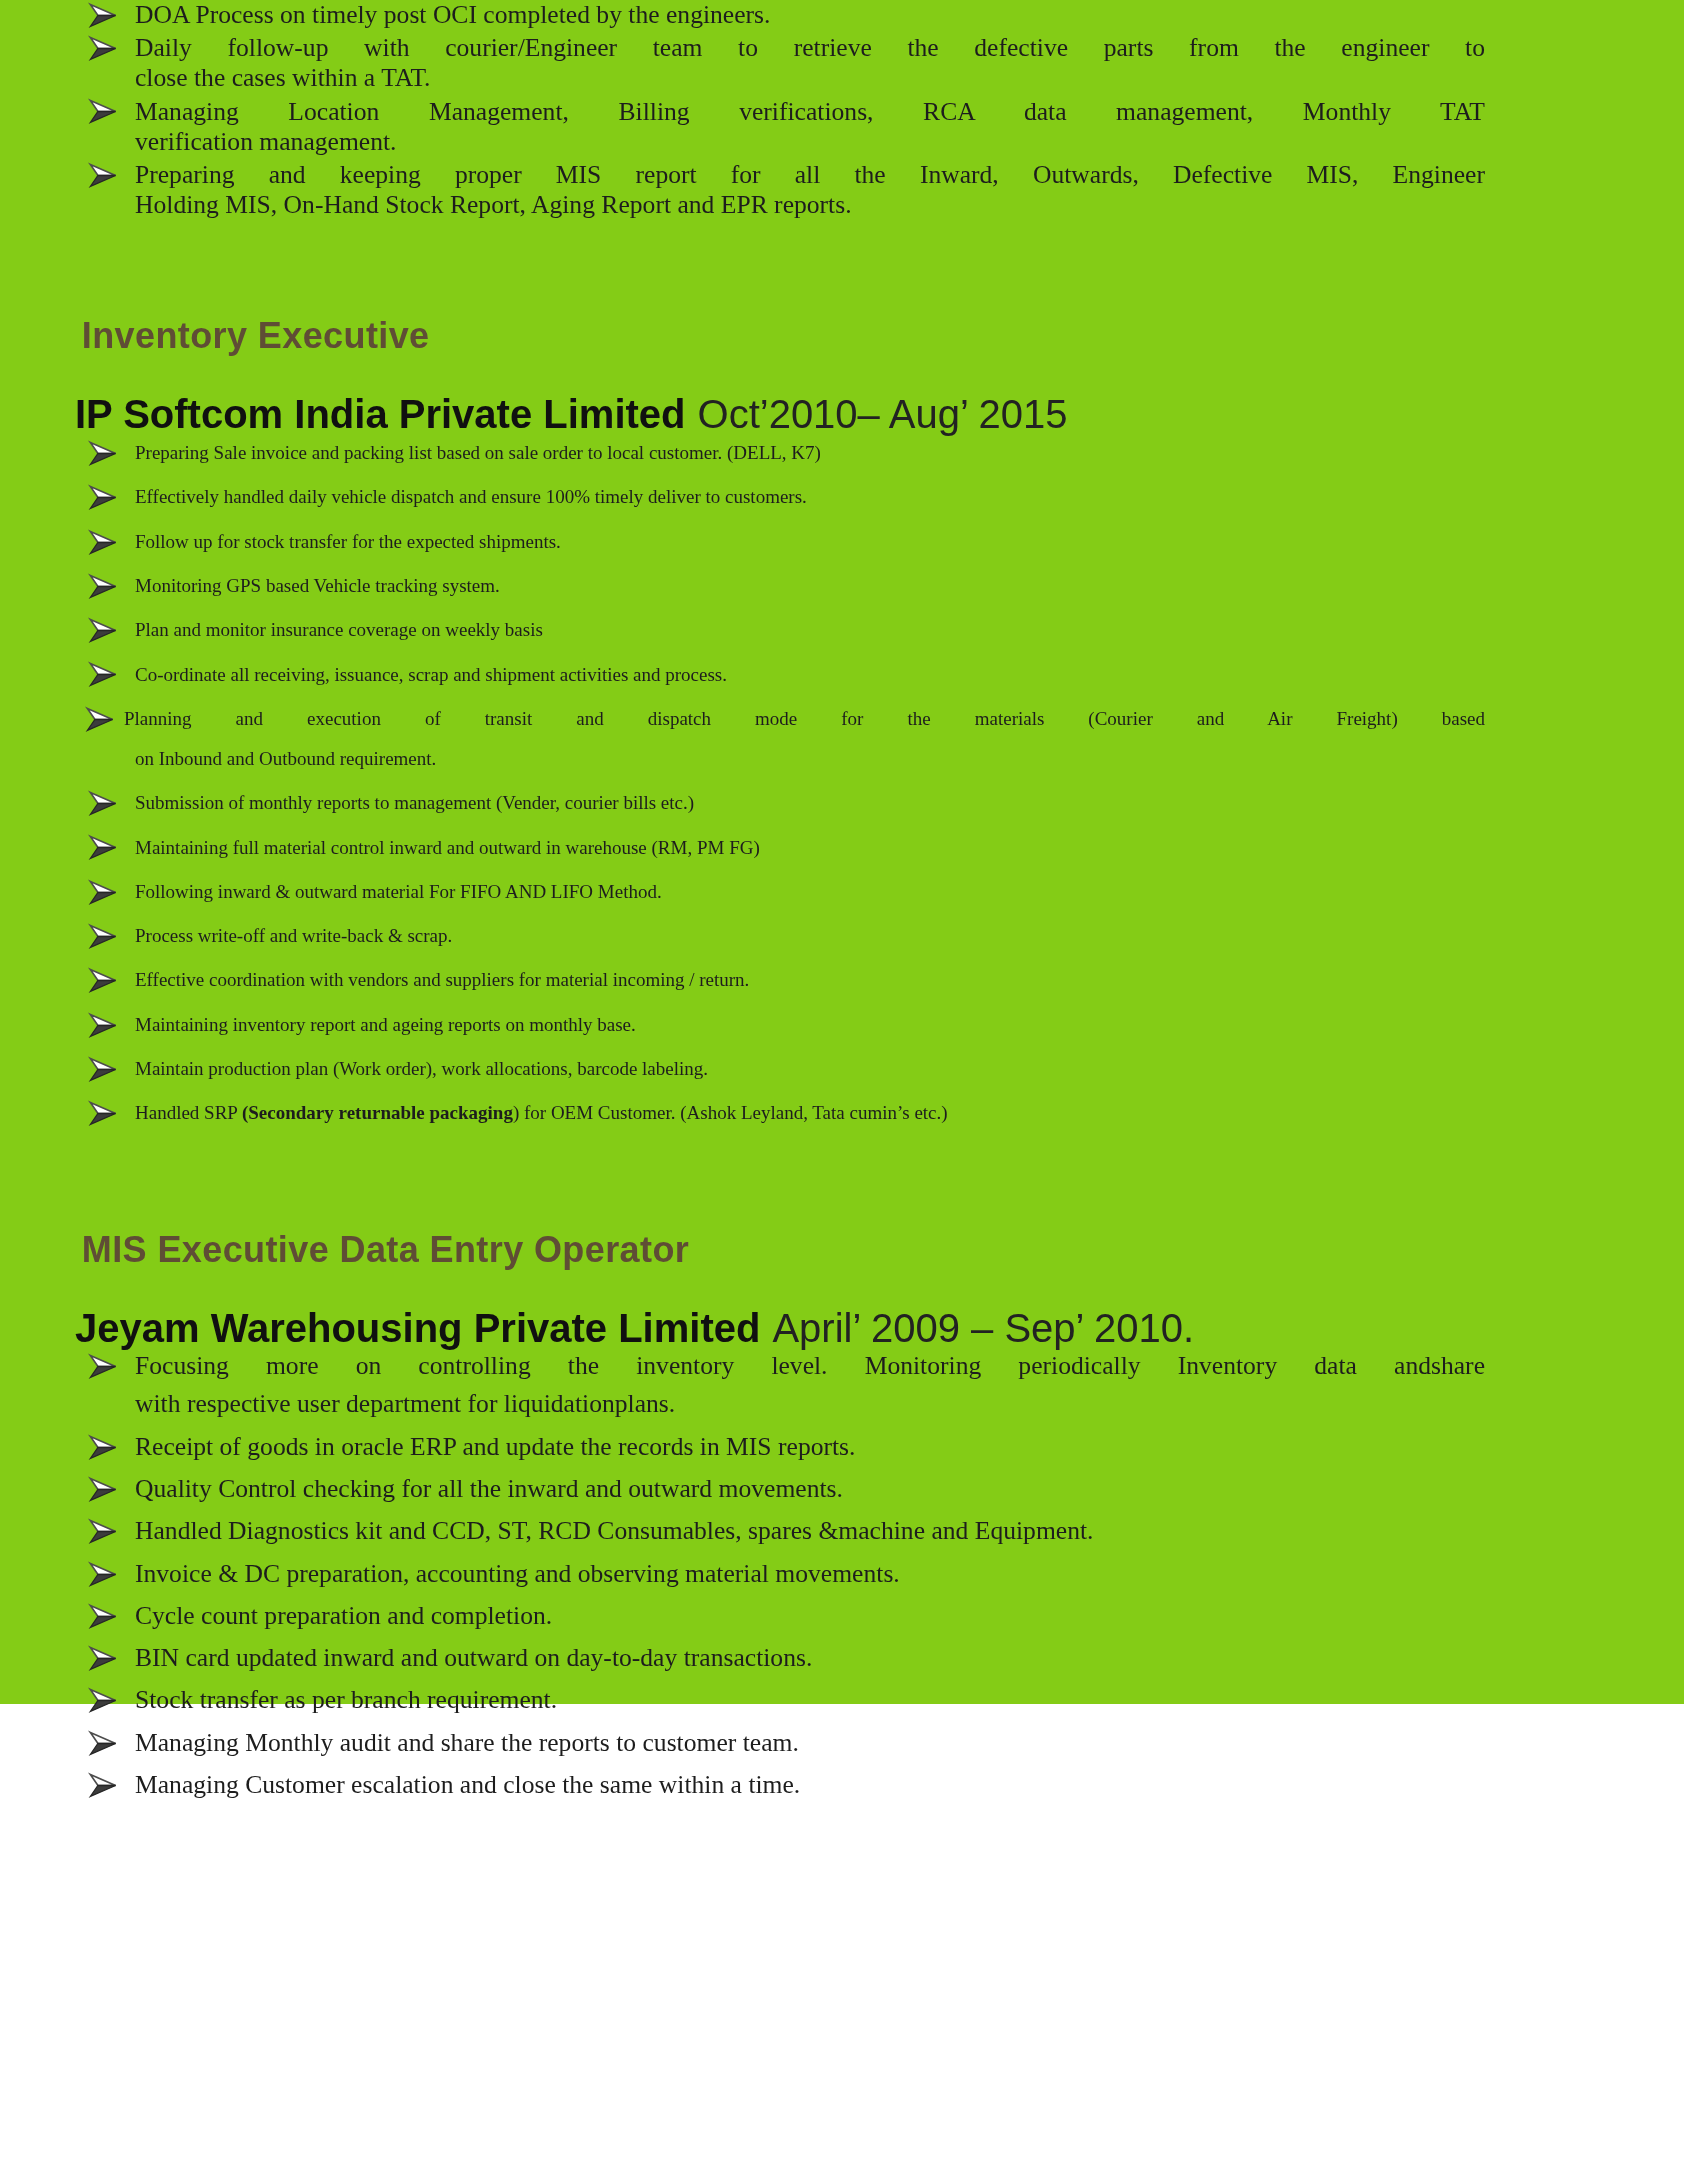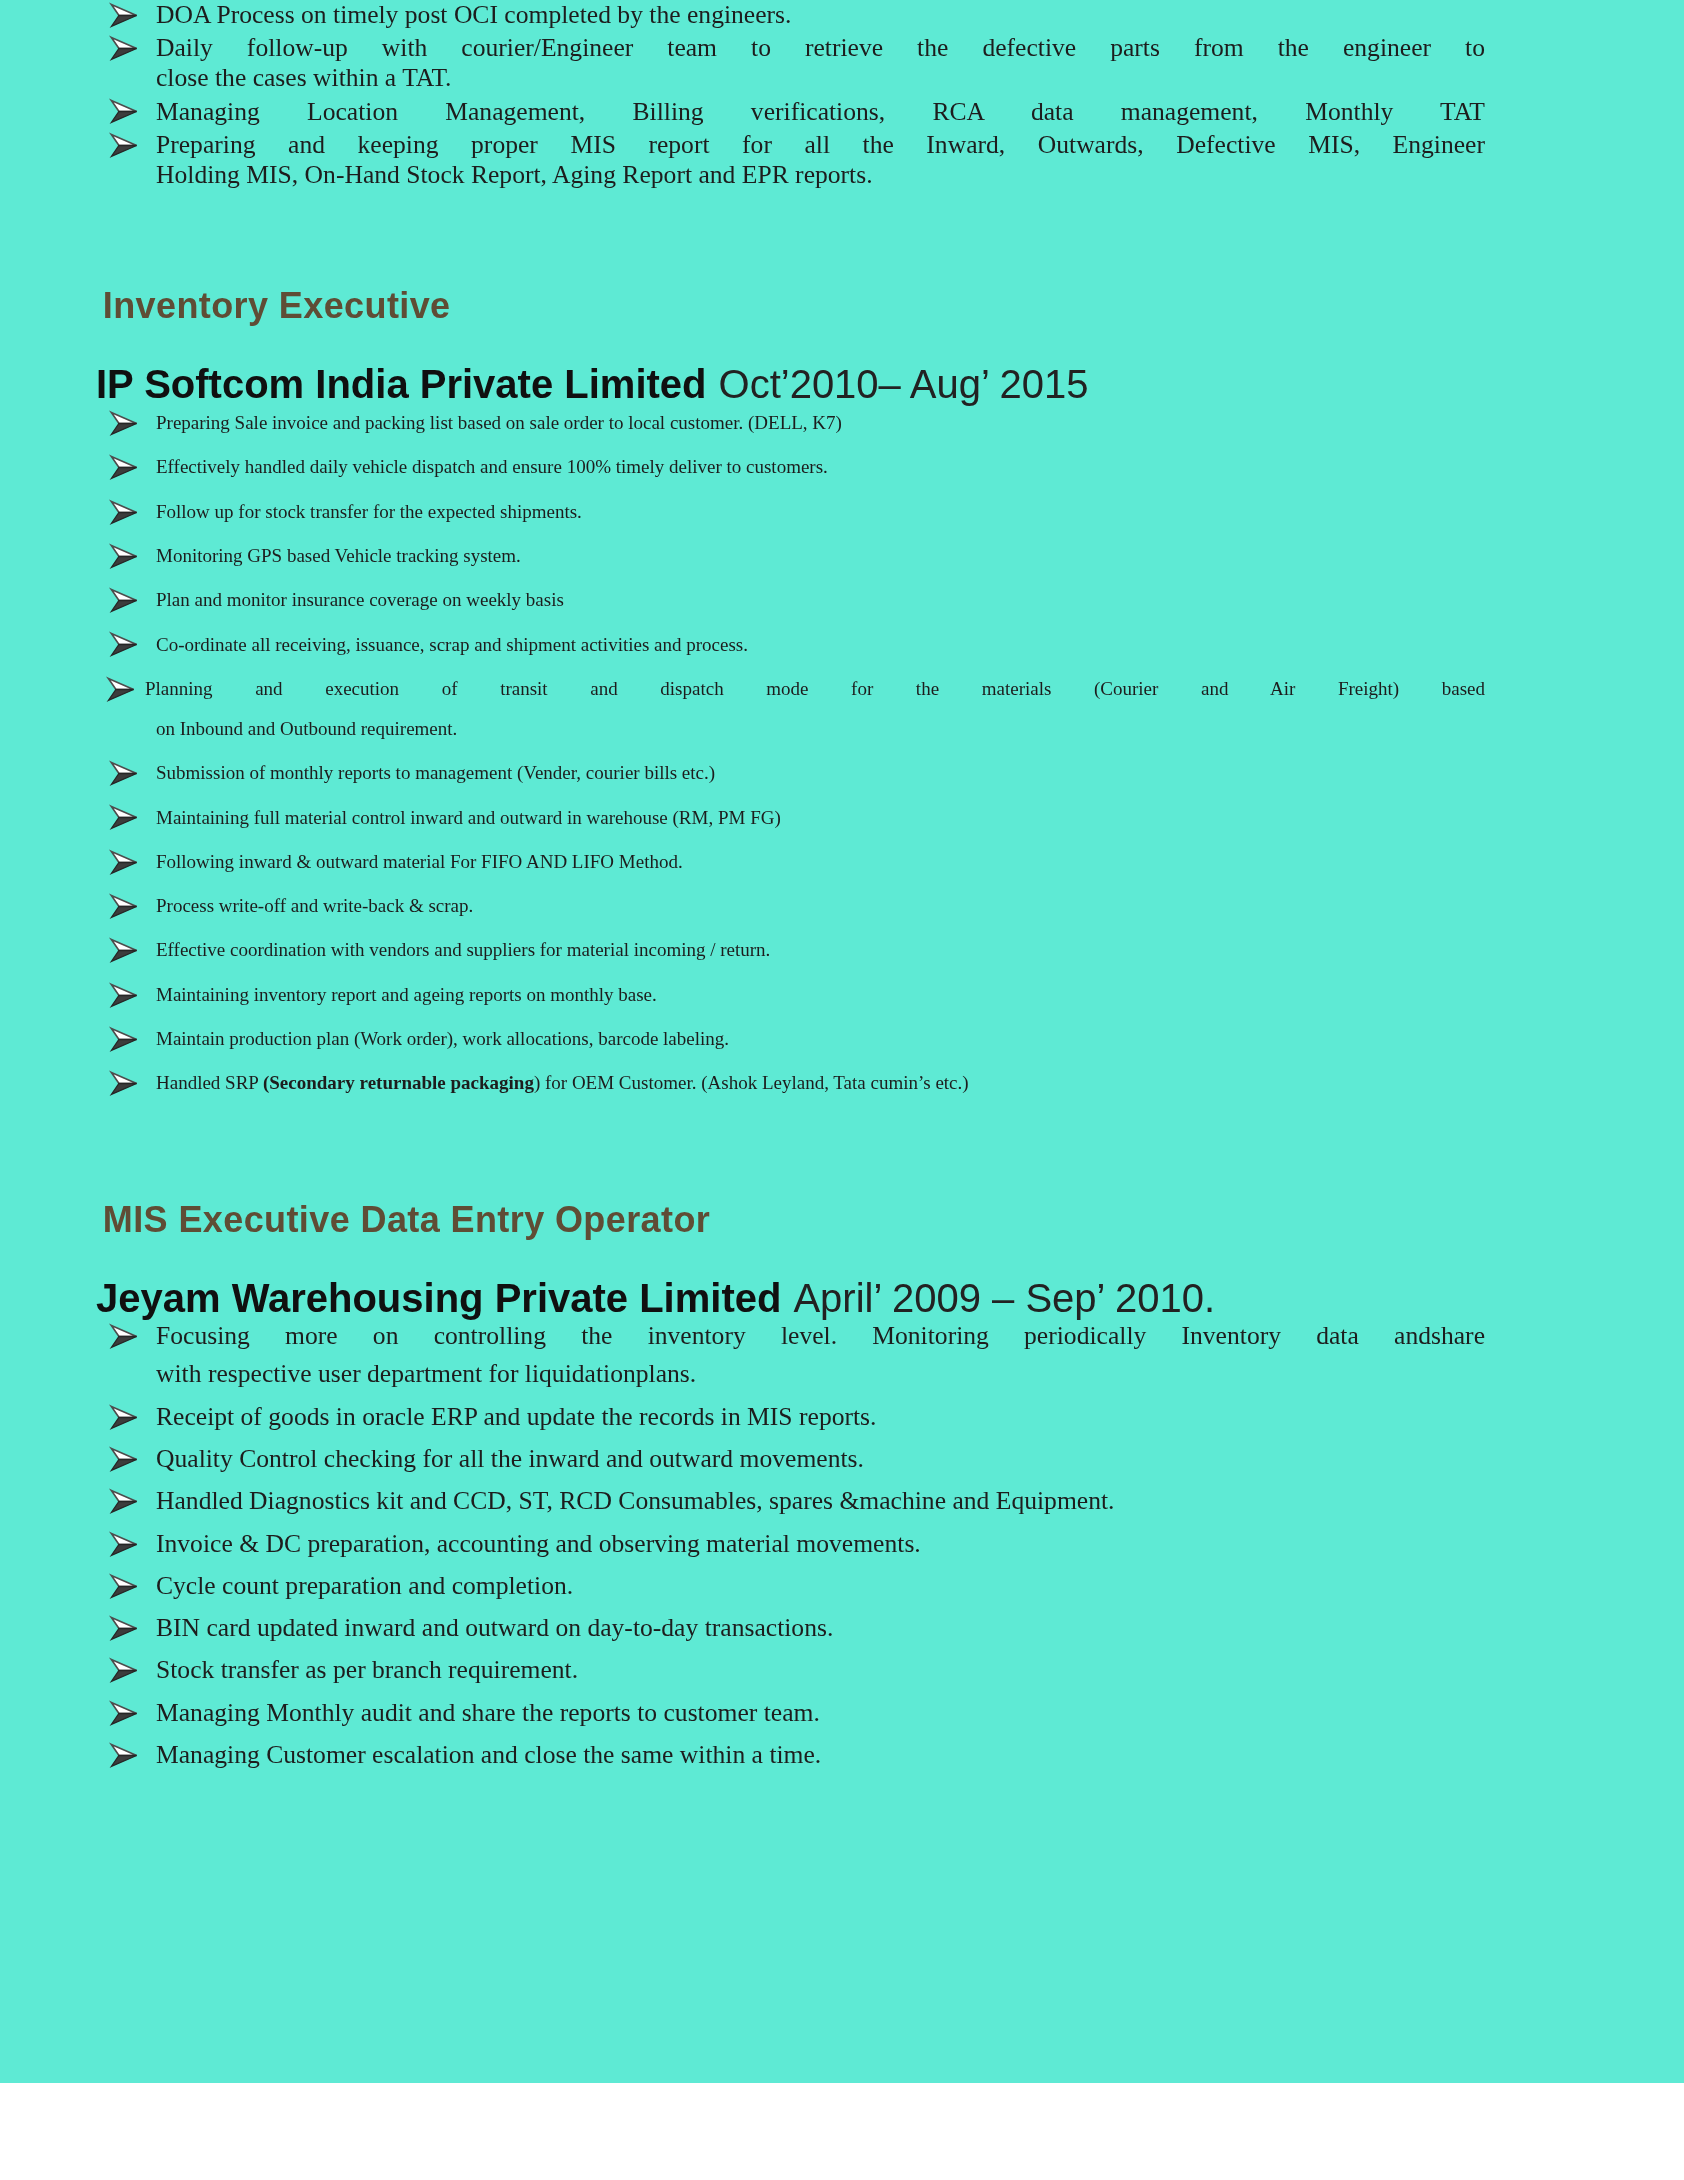--- a/index.html
+++ b/index.html
@@ -1,23 +1,23 @@
 <!DOCTYPE html>
 <html style="font-size:13.6px"><head>
 <meta charset="utf-8">
 <style>
   html,body { margin:0; padding:0; background:#ffffff; }
   body { width:1685px; height:2181px; overflow:hidden; }
   .page {
     box-sizing:border-box;
-    width:1685px; height:2083px;
-    padding:0 200px 0 96px;
+    width:1685px; height:1704px;
+    padding:0 200px 0 75px;
     font-family:"Liberation Serif","DejaVu Serif",serif;
     color:#1d1d1d;
-    background:#5eead4;
+    background:#84cc16;
   }
   ul.b-list { list-style:none; margin:0; padding:0 0 0 60px; }
   ul.b-list li { position:relative; }
   .marker { position:absolute; left:-48px; width:32px; height:27px; }
   .marker svg { display:block; width:32px; height:27px; }
 
   .list-a { margin-top:34px; font-size:25.6px; line-height:30px; }
   .list-a li { margin-bottom:3.4px; }
   .list-a .marker { top:1.7px; }
 
@@ -84,20 +84,21 @@
       <div>close the cases within a TAT.</div>
     </li>
     <li>
       <span class="marker">
           <svg viewBox="0 0 38 32">
             <path d="M4,3 L34,16 L13,16 Z" fill="#ffffff" stroke="#4d4d4d" stroke-width="2"></path>
             <path d="M4,29 L34,16 L13,16 Z" fill="#3c3c3c" stroke="#262626" stroke-width="1.5"></path>
           </svg>
         </span>
       <div class="jl">Managing Location Management, Billing verifications, RCA data management, Monthly TAT</div>
+      <div>verification management.</div>
     </li>
     <li>
       <span class="marker">
           <svg viewBox="0 0 38 32">
             <path d="M4,3 L34,16 L13,16 Z" fill="#ffffff" stroke="#4d4d4d" stroke-width="2"></path>
             <path d="M4,29 L34,16 L13,16 Z" fill="#3c3c3c" stroke="#262626" stroke-width="1.5"></path>
           </svg>
         </span>
       <div class="jl">Preparing and keeping proper MIS report for all the Inward, Outwards, Defective MIS, Engineer</div>
       <div>Holding MIS, On-Hand Stock Report, Aging Report and EPR reports.</div>

